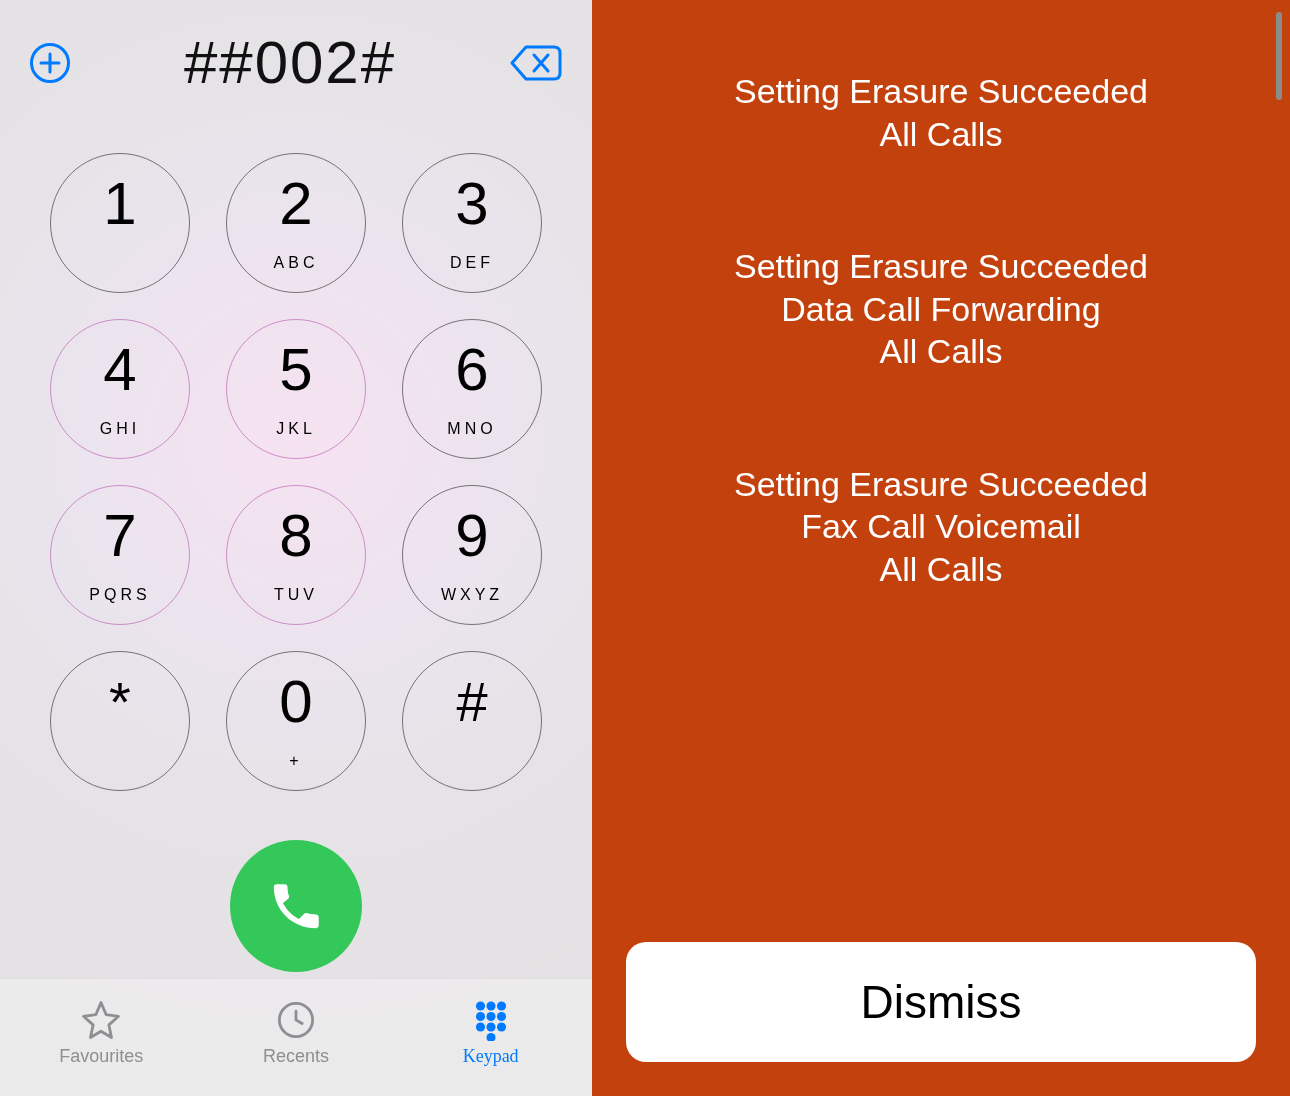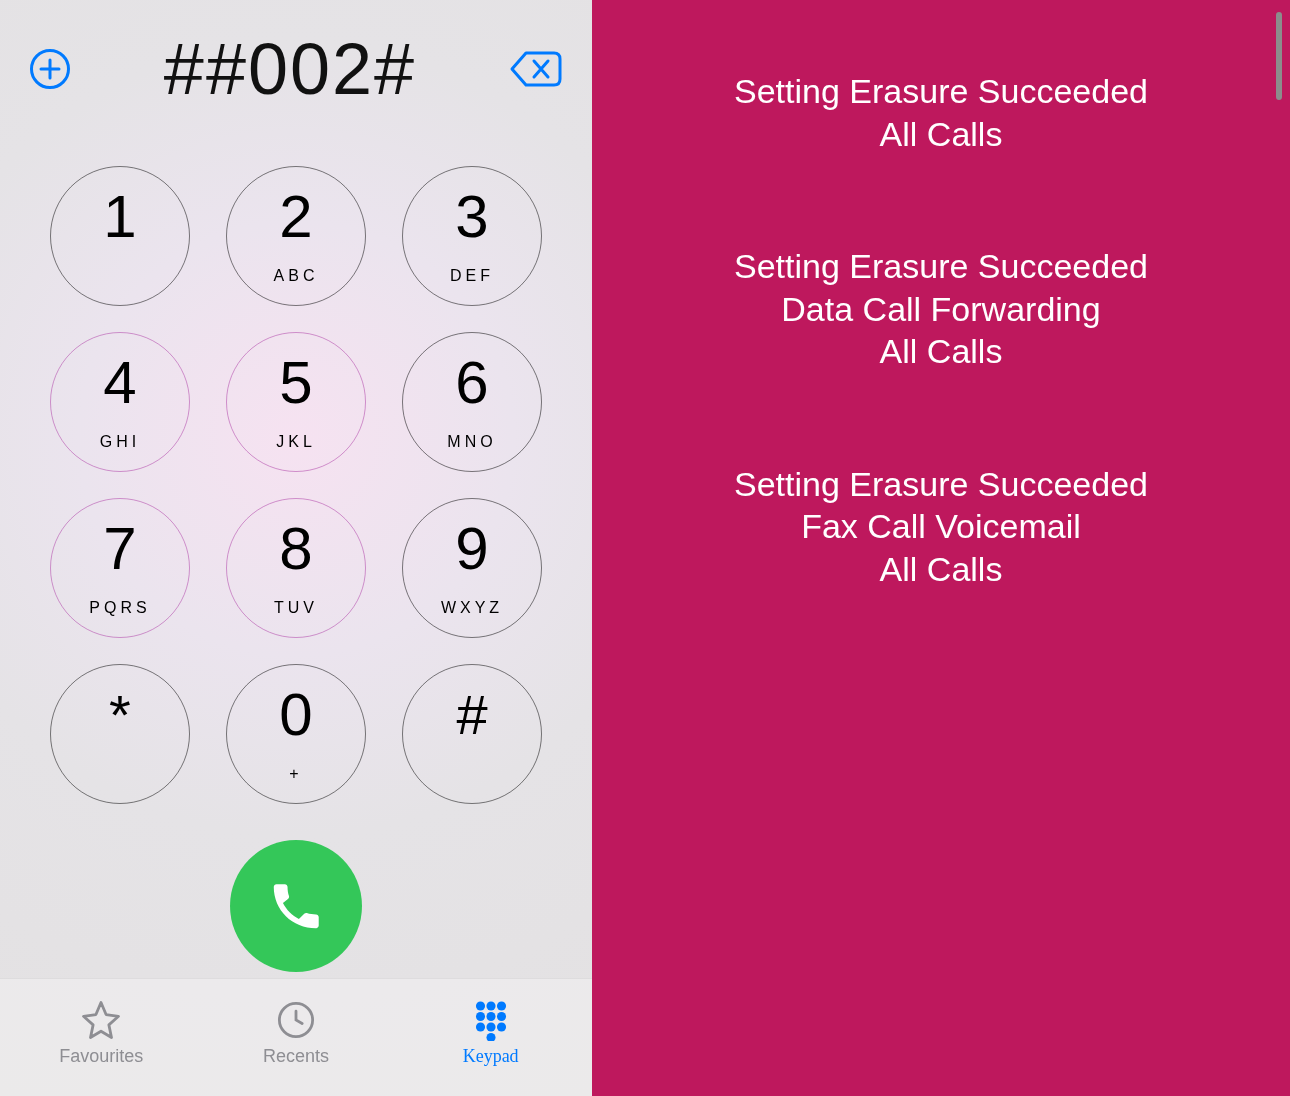--- a/index.html
+++ b/index.html
@@ -17,21 +17,21 @@
     padding: 28px 30px 0 30px;
   }
   .plus-circle {
     width: 40px; height: 40px; border-radius: 50%;
     border: 3px solid #007aff;
     display: flex; align-items: center; justify-content: center;
     color: #007aff; font-size: 30px; font-weight: 300; line-height: 1;
   }
   .plus-circle svg { display:block; }
   .dialed {
-    font-size: 72px; font-weight: 300; letter-spacing: 2px; color: #111;
+    font-size: 60px; font-weight: 300; letter-spacing: 2px; color: #111;
   }
   .backspace {
     width: 52px; height: 40px; display:flex; align-items:center; justify-content:center;
   }
   .backspace svg { display:block; }
 
   .pad {
     flex: 1;
     display: grid;
     grid-template-columns: repeat(3, 140px);
@@ -73,21 +73,21 @@
     color:#8e8e93; font-size:18px;
     cursor:pointer;
     width: 110px;
   }
   .tab.active { color:#007aff;font-family:Liberation Serif, serif; }
   .tab .ticon { height: 44px; display:flex; align-items:center; justify-content:center; }
 
   
   .right {
     width: 698px; height:100%;
-    background:#be185d;
+    background:#c2410c;
     position:relative;
     color:#fff;
     display:flex; flex-direction:column;
   }
   .right-scroll { position:absolute; top:12px; right:8px; width:6px; height:88px; background:#8c8c8c; border-radius:3px; }
   .messages {
     flex:1;
     padding: 70px 40px 0 40px;
     display:flex; flex-direction:column; gap: 90px;
   }
@@ -230,14 +230,17 @@
           <div>Setting Erasure Succeeded</div>
           <div>Data Call Forwarding</div>
           <div>All Calls</div>
         </div>
         <div class="msg">
           <div>Setting Erasure Succeeded</div>
           <div>Fax Call Voicemail</div>
           <div>All Calls</div>
         </div>
       </div>
+    <div class="dismiss-wrap">
+      <div class="dismiss">Dismiss</div>
+    </div>
   </div>
 </div>
 
 </body></html>

